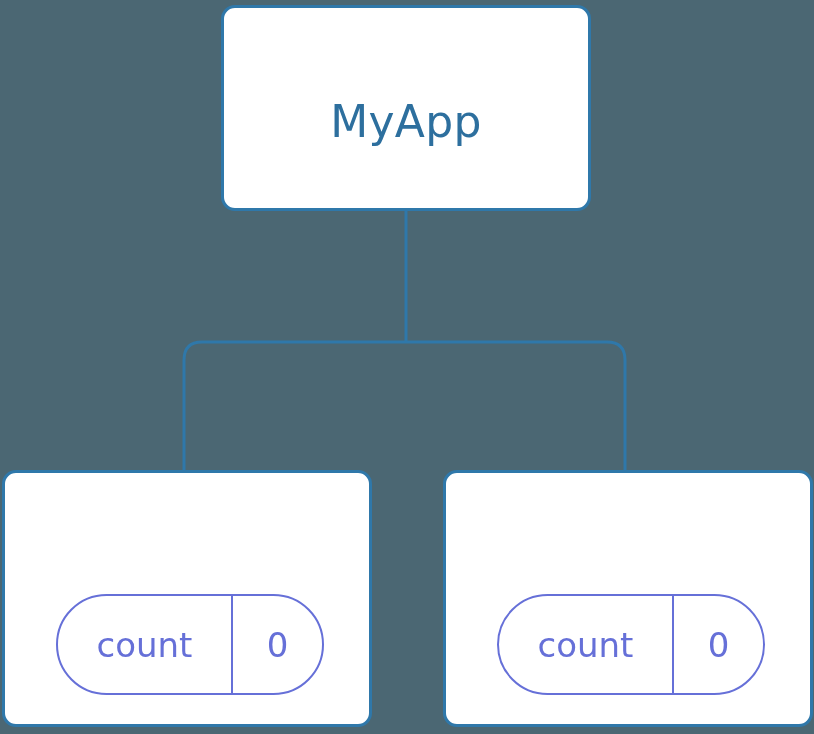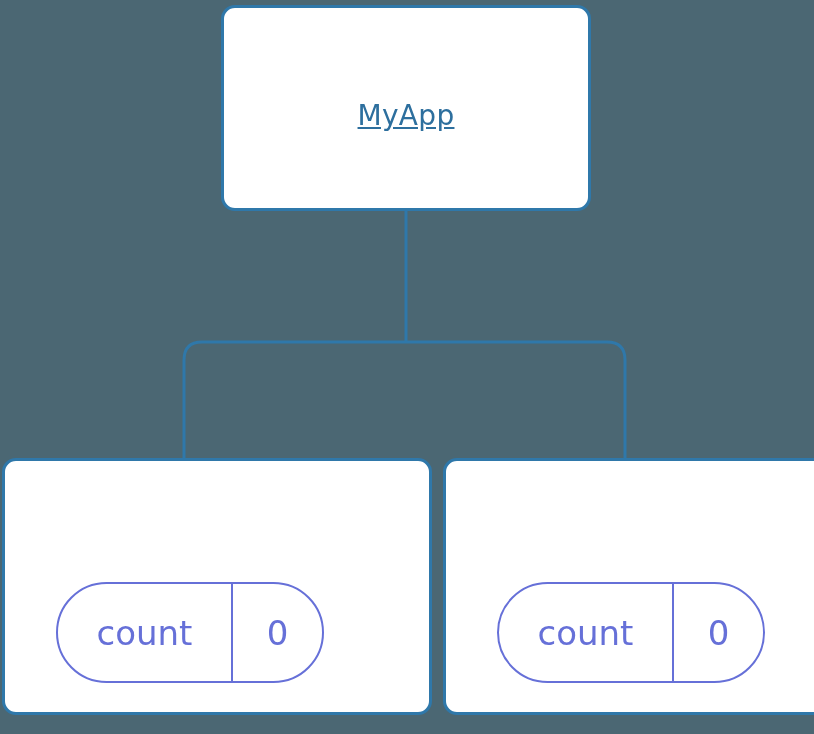--- a/index.html
+++ b/index.html
@@ -44,30 +44,29 @@
     white-space: nowrap;
   }
   
   #node-root {
     left: 221px;
     top: 5px;
     width: 370px;
     height: 206px;
   }
   #node-root .node-title {
-    top: 85px;
-    font-size: 28px;
+    top: 91px;
+    font-size: 44px;
     line-height: 46px;
-    text-decoration: underline;
   }
   
   .node-child {
-    top: 458px;
+    top: 470px;
     height: 257px;
-    width: 430px;
+    width: 370px;
   }
   #node-child-0 { left: 2px; }
   #node-child-1 { left: 443px; }
   
   .state-pill {
     position: absolute;
     top: 121px;
     left: 51px;
     width: 268px;
     height: 101px;

